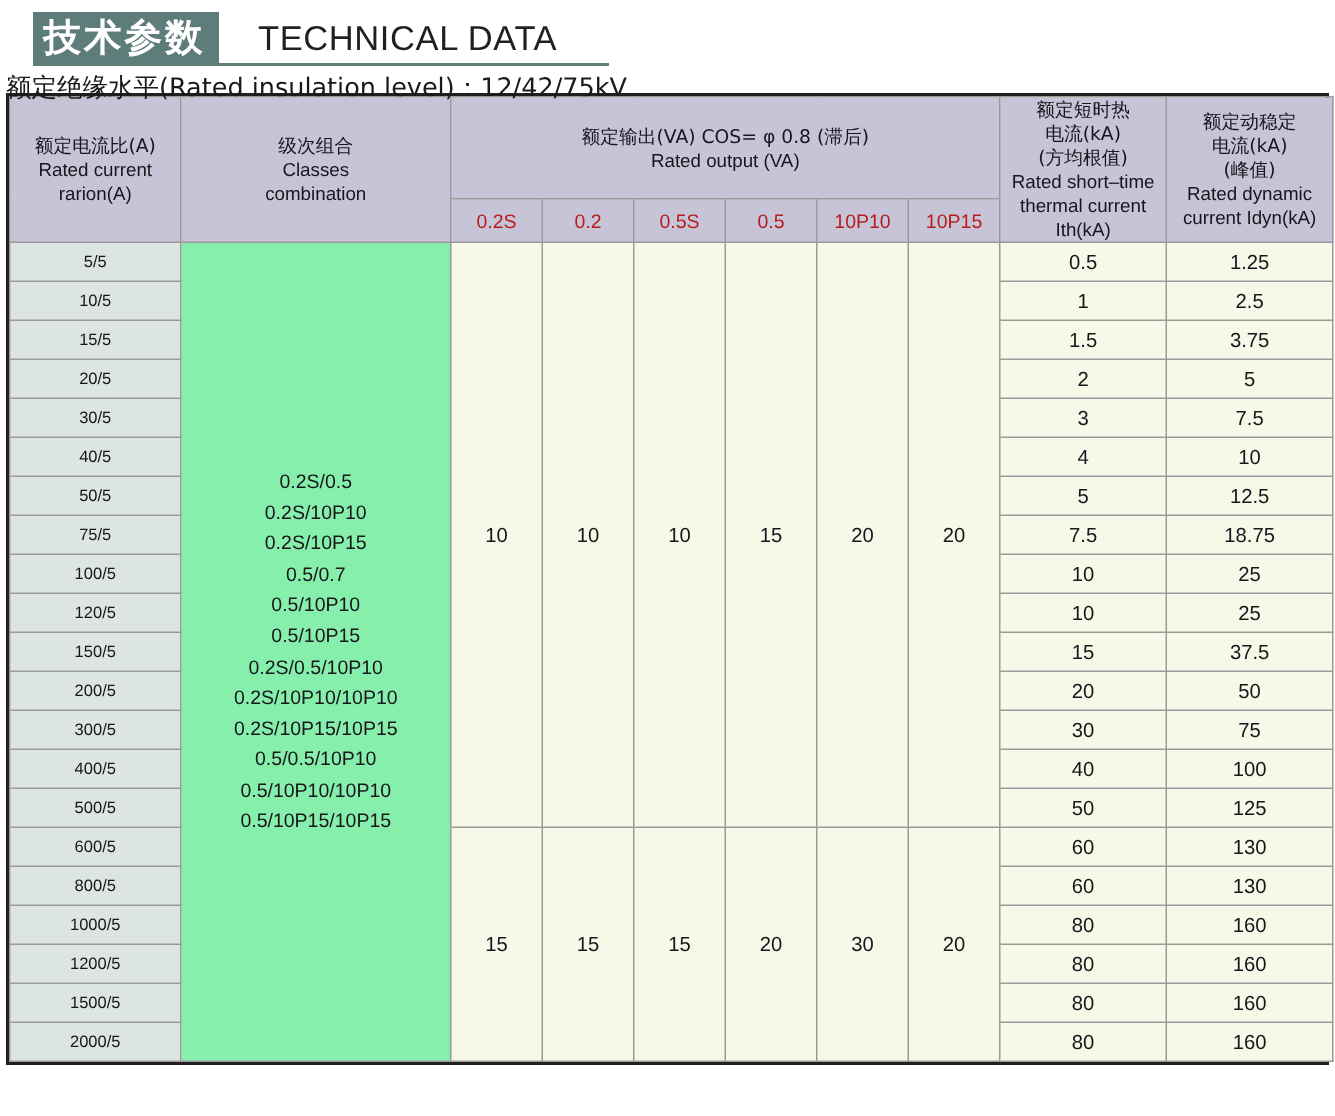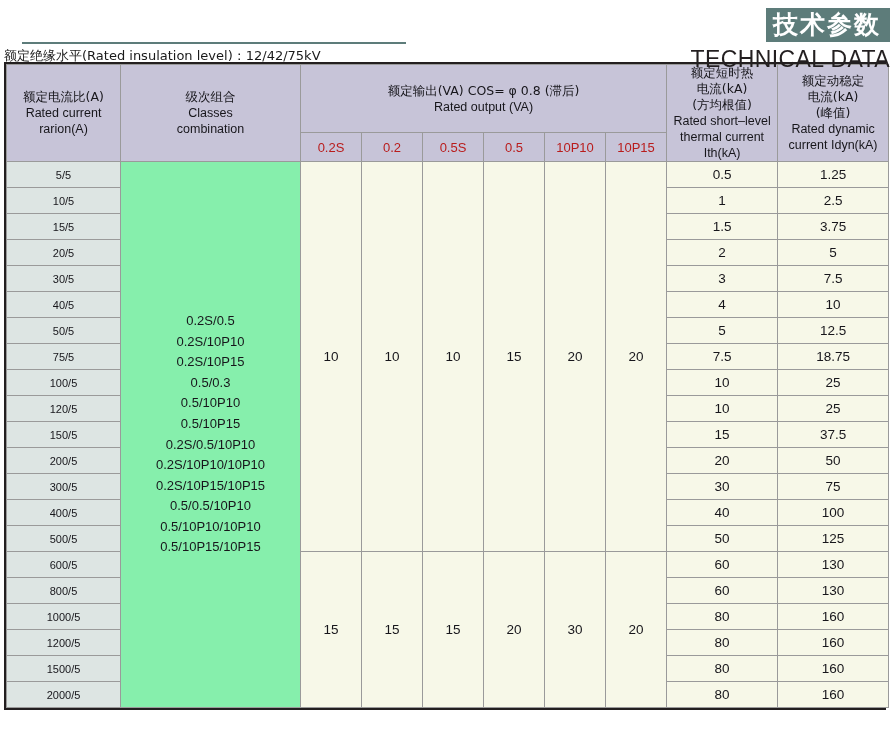--- a/index.html
+++ b/index.html
@@ -17,24 +17,22 @@
 
   
   .title-block {
     position: relative;
     padding: 8px 0 0 0;
     height: 58px;
     box-sizing: border-box;
   }
   .title-row {
     display: flex;
-    align-items: flex-end;
     height: 34px;
     padding-left: 22px;
-    flex-direction: column;
   }
   .title-cn {
     background: #5d7c7a;
     color: #ffffff;
     font-size: 25px;
     font-weight: bold;
     letter-spacing: 2px;
     line-height: 34px;
     height: 34px;
     padding: 0 9px 0 7px;
@@ -53,21 +51,21 @@
     position: absolute;
     left: 22px;
     top: 42px;
     width: 384px;
     height: 2px;
     background: #5d7c7a;
   }
   .subtitle {
     padding-left: 4px;
     margin-top: 5px;
-    font-size: 13px;
+    font-size: 17px;
     color: #1a1a1a;
     white-space: nowrap;
     font-family: "DejaVu Sans", sans-serif;
   }
 
   
   .table-wrap {
     margin: 4px 4px 0 4px;
     border: 2px solid #231f20;
     box-sizing: border-box;
@@ -178,21 +176,21 @@
           <div class="en">combination</div>
         </th>
         <th class="hdr" colspan="6">
           <div>额定输出(VA) COS= φ 0.8 (滞后)</div>
           <div class="en">Rated output (VA)</div>
         </th>
         <th class="hdr" rowspan="2">
           <div>额定短时热</div>
           <div>电流(kA)</div>
           <div>(方均根值)</div>
-          <div class="en">Rated short–level</div>
+          <div class="en">Rated short–time</div>
           <div class="en">thermal current</div>
           <div class="en">Ith(kA)</div>
         </th>
         <th class="hdr" rowspan="2">
           <div>额定动稳定</div>
           <div>电流(kA)</div>
           <div>(峰值)</div>
           <div class="en">Rated dynamic</div>
           <div class="en">current Idyn(kA)</div>
         </th>
@@ -206,21 +204,21 @@
           <th class="hdr-sub">10P15</th>
         </tr>
     </thead>
     <tbody id="tbody">
         <tr>
           <td class="c-ratio">5/5</td>
           <td class="c-classes" rowspan="21">
             <div>0.2S/0.5</div>
             <div>0.2S/10P10</div>
             <div>0.2S/10P15</div>
-            <div>0.5/0.3</div>
+            <div>0.5/0.7</div>
             <div>0.5/10P10</div>
             <div>0.5/10P15</div>
             <div>0.2S/0.5/10P10</div>
             <div>0.2S/10P10/10P10</div>
             <div>0.2S/10P15/10P15</div>
             <div>0.5/0.5/10P10</div>
             <div>0.5/10P10/10P10</div>
             <div>0.5/10P15/10P15</div>
           </td>
           <td class="c-out" rowspan="15">10</td>

